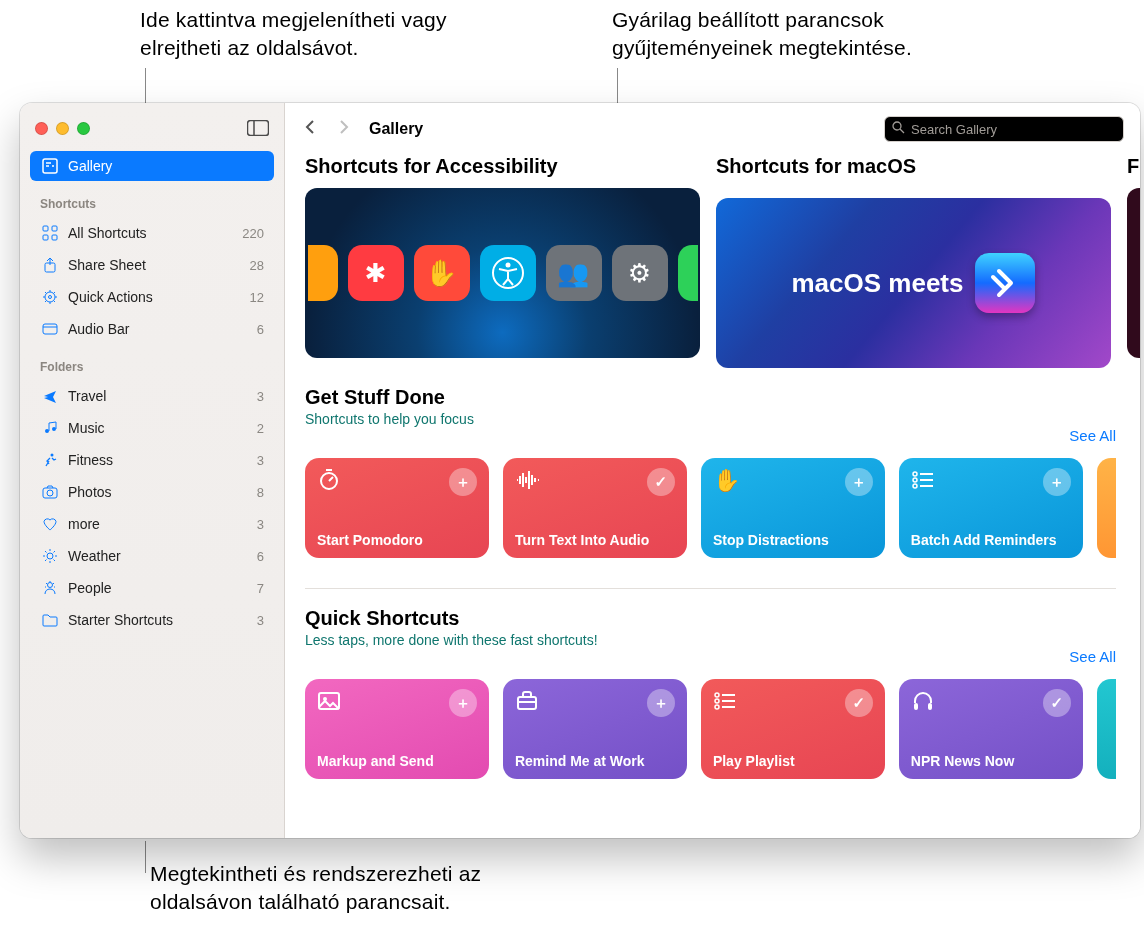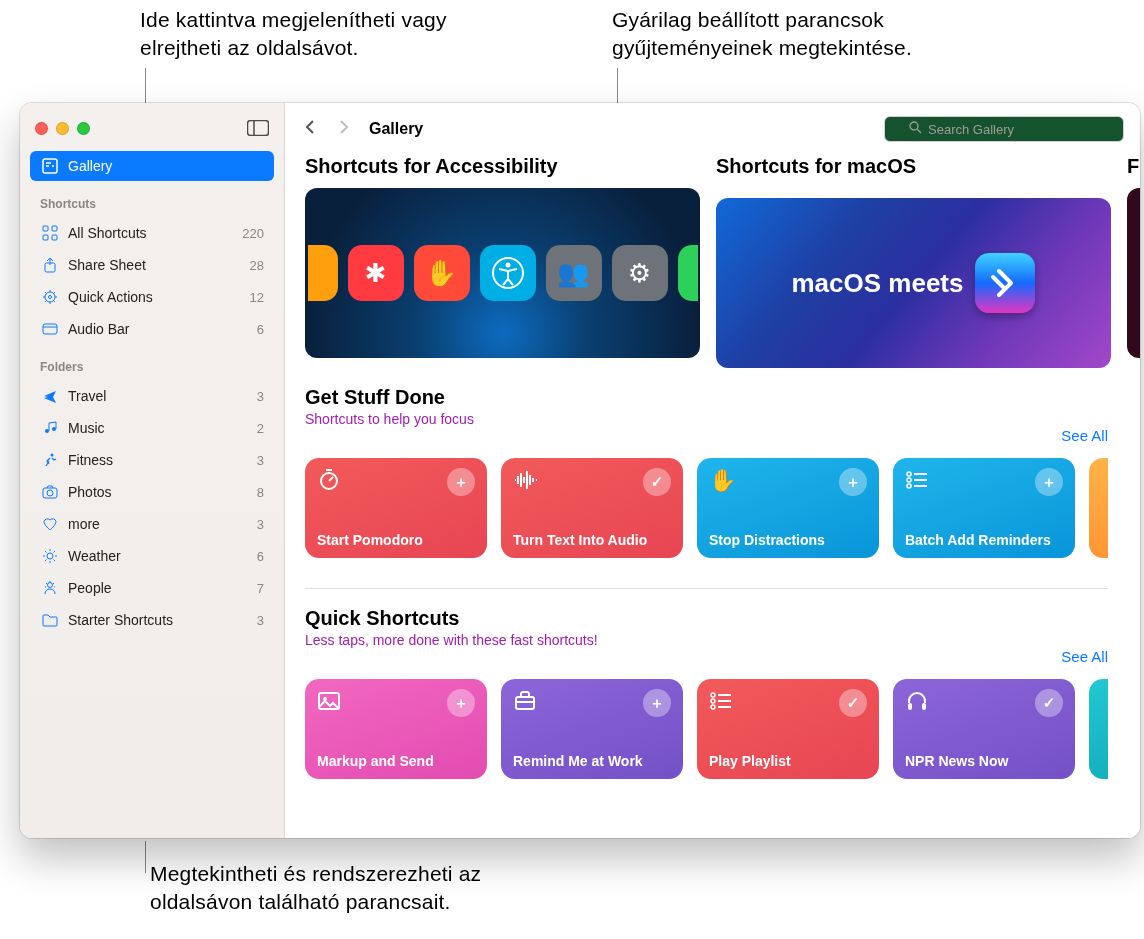--- a/index.html
+++ b/index.html
@@ -113,35 +113,35 @@
     align-items: center;
     padding: 0 16px;
     gap: 16px;
   }
   .navbtn { color: #6e6e6e; width:18px; text-align:center; font-size:17px;}
   .title { font-weight: 700; font-size: 16px; }
   .search {
     margin-left: auto;
     width: 240px;
     height: 26px;
-    background: #14532d;
+    background: #000000;
     border: 1px solid #d5d0cc;
     border-radius: 6px;
     display: flex;
     align-items: center;
-    padding: 0 24px;
+    padding: 0 7px;
     color: #a19c97;
     font-size: 13px;
     gap: 6px;
   }
   
   .content {
     flex: 1;
     overflow: hidden;
-    padding: 0 12px 0 0;
+    padding: 0 4px 0 0;
   }
   
   .banner-row {
     display: flex;
     gap: 16px;
     padding: 0 20px;
   }
   .banner-col { width: 395px; }
   .banner-title {
     font-weight: 700;
@@ -184,21 +184,21 @@
     border-radius: 12px 0 0 12px;
   }
   
   .section {
     padding: 18px 20px 0;
   }
   .section-head {
     display:flex; align-items:flex-start;flex-direction:column;
   }
   .section-title { font-weight:700; font-size:20px; }
-  .section-sub { font-size:14px; color:#a21caf; margin-top:2px;}
+  .section-sub { font-size:14px; color:#0f766e; margin-top:2px;}
   .see-all { margin-left:auto; color:#0a7aff; font-size:15px;}
   
   .card-row {
     display:flex; gap:14px; margin-top:14px;
     padding-bottom: 10px;
   }
   .card {
     width: 190px;
     height: 100px;
     border-radius: 14px;

